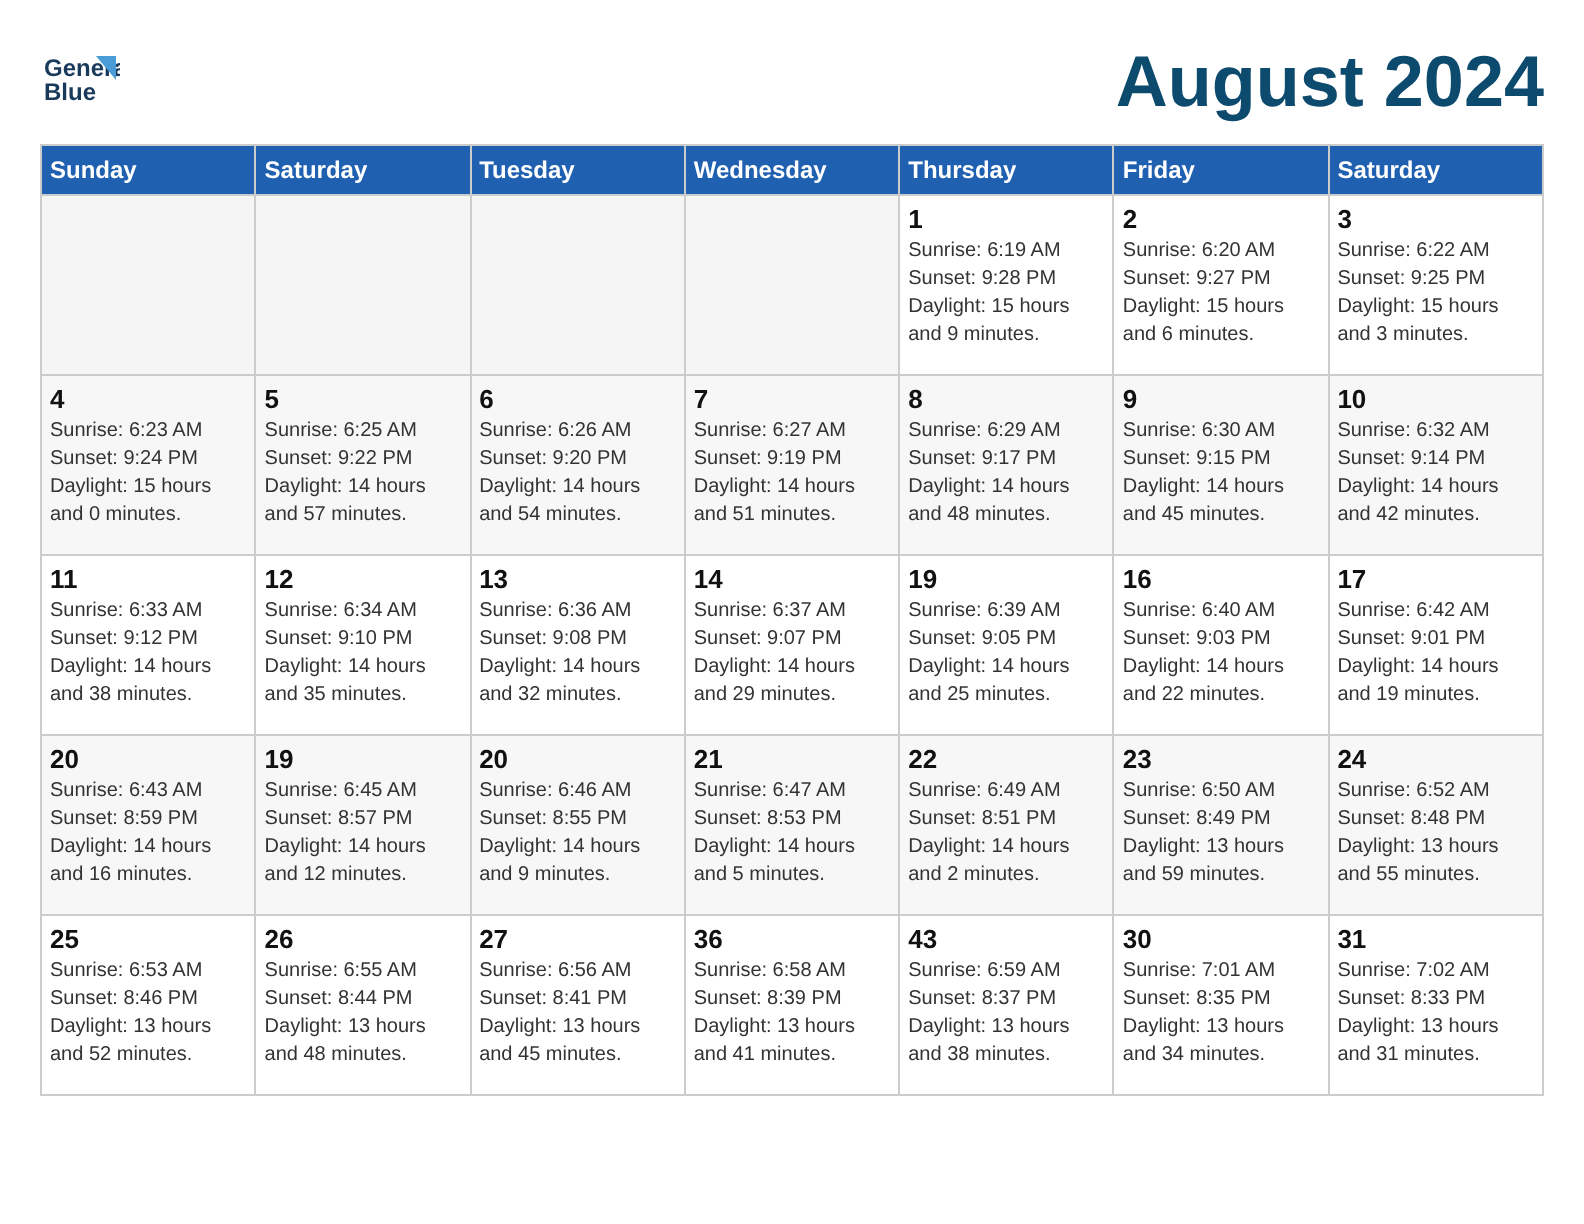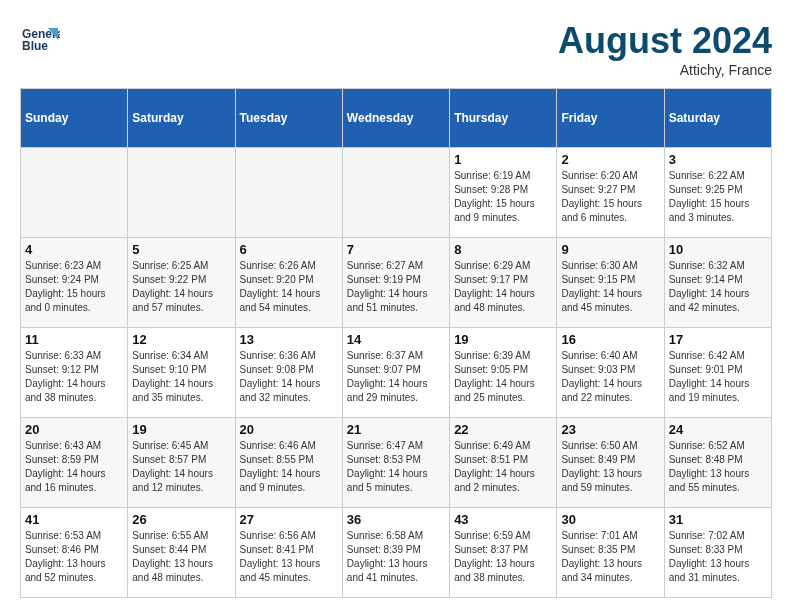--- a/index.html
+++ b/index.html
@@ -39,21 +39,21 @@
     }
     table {
       width: 100%;
       border-collapse: collapse;
       table-layout: fixed;
     }
     th {
       background-color: #2060b0;
       color: #fff;
       font-size: 12px;
-      padding: 22px 4px;
+      padding: 5px 4px;
       text-align: left;
       border: 1px solid #ccc;
     }
     td {
       vertical-align: top;
       border: 1px solid #ccc;
       padding: 4px 4px;
       font-size: 10px;
       color: #222;
       height: 90px;
@@ -83,21 +83,20 @@
 <div class="header">
   <div class="logo">
     <svg class="logo-icon" viewBox="0 0 40 40" xmlns="http://www.w3.org/2000/svg">
       <text x="2" y="18" font-size="12" font-weight="bold" fill="#1a3a5c" font-family="Arial">General</text>
       <text x="2" y="30" font-size="12" font-weight="bold" fill="#1a3a5c" font-family="Arial">Blue</text>
       <polygon points="28,8 38,8 38,20" fill="#4a9cd6"></polygon>
     </svg>
   </div>
   <div class="title-block">
     <div class="month-year">August 2024</div>
-    <div class="location">Attichy, France</div>
   </div>
 </div>
 
 <table>
   <thead>
     <tr>
     <th>Sunday</th>
         <th>Saturday</th>
         <th>Tuesday</th>
         <th>Wednesday</th>
@@ -210,21 +209,21 @@
           <span class="day-number">23</span>
           <div class="day-info">Sunrise: 6:50 AM<br>Sunset: 8:49 PM<br>Daylight: 13 hours<br>and 59 minutes.</div>
         </td>
         <td>
           <span class="day-number">24</span>
           <div class="day-info">Sunrise: 6:52 AM<br>Sunset: 8:48 PM<br>Daylight: 13 hours<br>and 55 minutes.</div>
         </td>
       </tr>
       <tr>
         <td>
-          <span class="day-number">41</span>
+          <span class="day-number">25</span>
           <div class="day-info">Sunrise: 6:53 AM<br>Sunset: 8:46 PM<br>Daylight: 13 hours<br>and 52 minutes.</div>
         </td>
         <td>
           <span class="day-number">26</span>
           <div class="day-info">Sunrise: 6:55 AM<br>Sunset: 8:44 PM<br>Daylight: 13 hours<br>and 48 minutes.</div>
         </td>
         <td>
           <span class="day-number">27</span>
           <div class="day-info">Sunrise: 6:56 AM<br>Sunset: 8:41 PM<br>Daylight: 13 hours<br>and 45 minutes.</div>
         </td>

